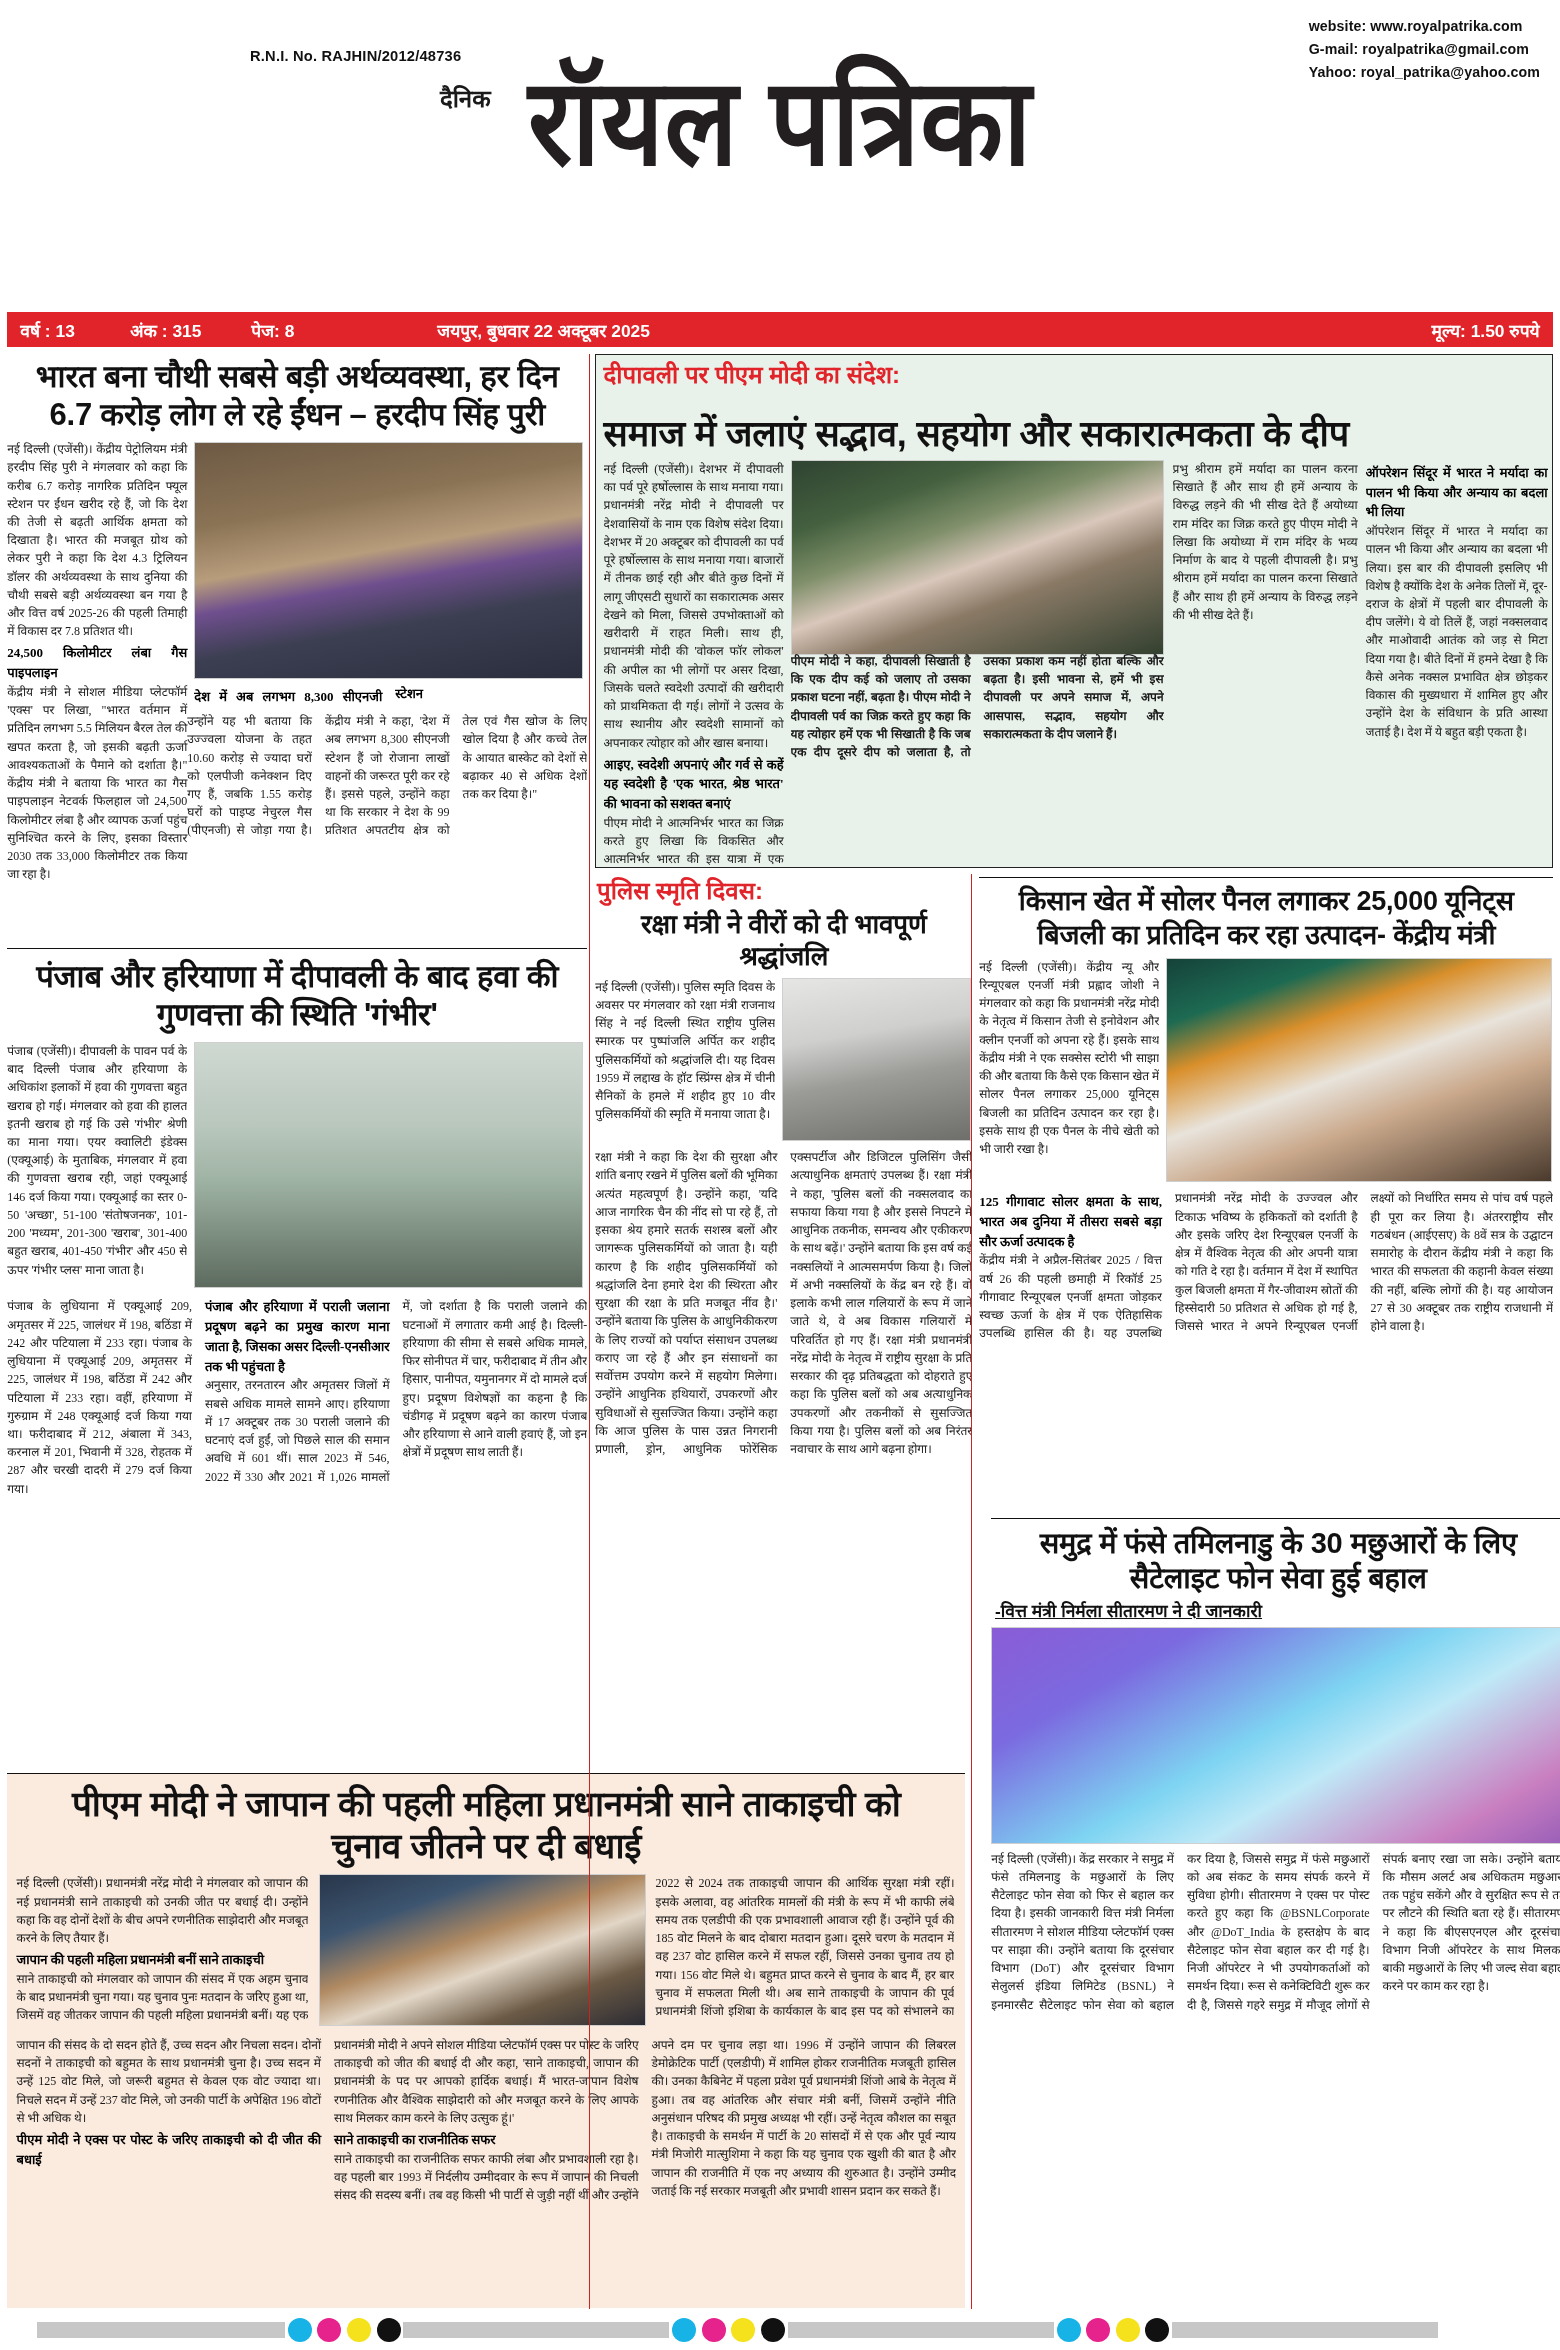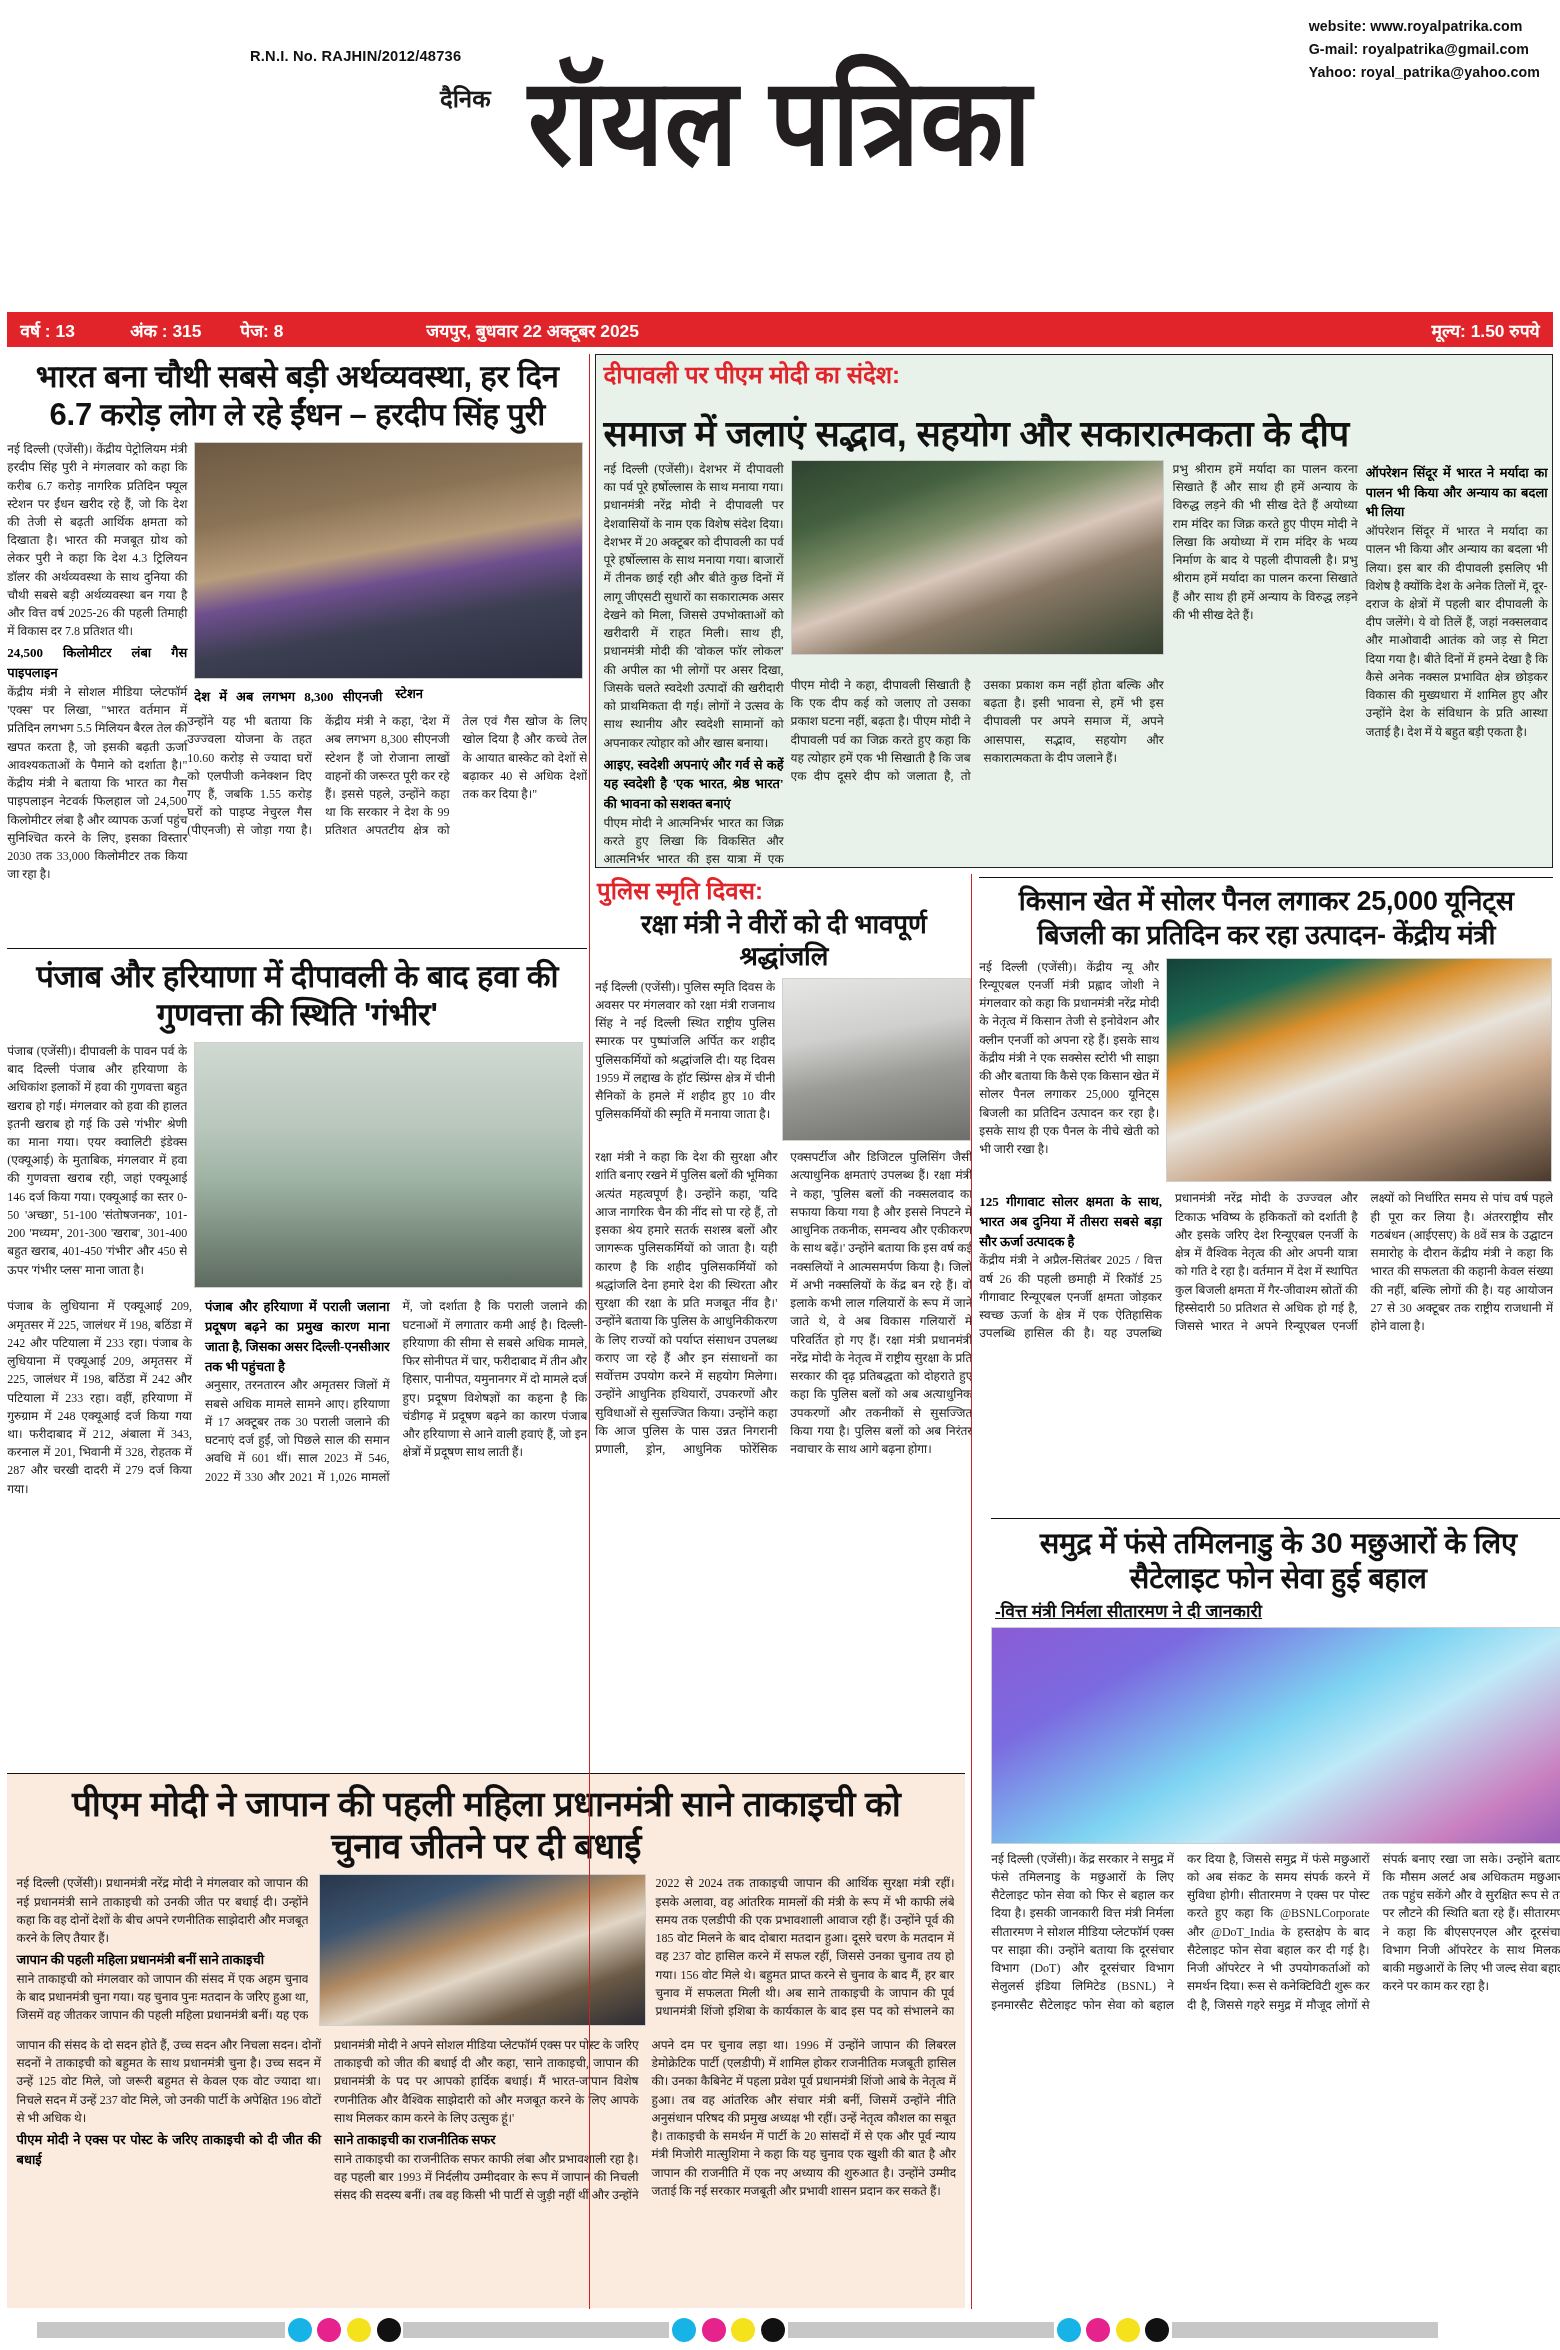--- a/index.html
+++ b/index.html
@@ -43,21 +43,21 @@
   .redbar {
     position: absolute; left: 7.3px; right: 7.3px; top: 312px; height: 35px;
     background: #e1242a; color: #fff;
     display: flex; align-items: center;
     font-size: 17.4px; font-weight: 700;
     padding: 0 13px;
   }
   .redbar .seg { white-space: nowrap; }
   .rb-year { width: 110px; }
   .rb-issue { width: 110px; }
-  .rb-page { width: 138px; }
+  .rb-page { width: 138px; margin-left: 11px; }
   .rb-place { flex: 1; text-align: left; padding-left: 48px;}
   .rb-price { text-align: right; }
 
   
   .content { position: absolute; left: 7.3px; right: 7.3px; top: 354px; bottom: 42px; }
 
   
   .col1 { position: absolute; left: 0; top: 0; width: 580px; }
   .col2 { position: absolute; left: 588px; top: 0; width: 377px; }
   .col3 { position: absolute; left: 972px; top: 0; width: 574px; }
@@ -198,21 +198,21 @@
     <div class="tint-green boxed" style="position:absolute; left:588px; top:0; width:958px; height:514px; padding:5.5px 7.3px;">
       <div class="hl-kicker">दीपावली पर पीएम मोदी का संदेश:</div>
       <div class="hl-main" style="font-size:36px; text-align:left; padding:1.8px 0 5.5px; line-height:1.15;margin-top:22px;">समाज में जलाएं सद्भाव, सहयोग और सकारात्मकता के दीप</div>
       <div style="position:relative; height:422px;">
         <div class="body-cols" style="column-count:1; width:180px; float:left; height:419px; overflow:hidden; text-align:justify;">
           <span>नई दिल्ली (एजेंसी)। देशभर में दीपावली का पर्व पूरे हर्षोल्लास के साथ मनाया गया। प्रधानमंत्री नरेंद्र मोदी ने दीपावली पर देशवासियों के नाम एक विशेष संदेश दिया। देशभर में 20 अक्टूबर को दीपावली का पर्व पूरे हर्षोल्लास के साथ मनाया गया। बाजारों में तीनक छाई रही और बीते कुछ दिनों में लागू जीएसटी सुधारों का सकारात्मक असर देखने को मिला, जिससे उपभोक्ताओं को खरीदारी में राहत मिली। साथ ही, प्रधानमंत्री मोदी की 'वोकल फॉर लोकल' की अपील का भी लोगों पर असर दिखा, जिसके चलते स्वदेशी उत्पादों की खरीदारी को प्राथमिकता दी गई। लोगों ने उत्सव के साथ स्थानीय और स्वदेशी सामानों को अपनाकर त्योहार को और खास बनाया।</span>
           <span class="subhead">आइए, स्वदेशी अपनाएं और गर्व से कहें यह स्वदेशी है 'एक भारत, श्रेष्ठ भारत' की भावना को सशक्त बनाएं</span>
           <span>पीएम मोदी ने आत्मनिर्भर भारत का जिक्र करते हुए लिखा कि विकसित और आत्मनिर्भर भारत की इस यात्रा में एक नागरिक के तौर पर हमारा प्रमुख दायित्व है। हम देश के प्रति अपना कर्तव्य निभाएं। हम स्वदेशी अपनाएं और गर्व से कहें ये स्वदेशी है। हम एक भारत श्रेष्ठ भारत की भावना को बढ़ाएं। हम हर भाषा का सम्मान करें। हम सत्रकता का पालन करें। हम अपने स्वास्थ्य को प्राथमिकता दें। भोजन में तेल की मात्रा 10 प्रतिशत कम करें और योग को अपनाएं। ये सारे प्रयास हमें और गति से विकसित भारत की ओर ले जाएंगे।</span>
         </div>
         <div class="photo ph-modi" style="position:absolute; left:187px; top:0; width:373px; height:195px;"></div>
-        <div class="body-cols" style="position:absolute; left:187px; top:216px; width:373px; column-count:2; height:219px; overflow:hidden;">
+        <div class="body-cols" style="position:absolute; left:187px; top:192px; width:373px; column-count:2; height:219px; overflow:hidden;font-weight:bold;">
           <span>पीएम मोदी ने कहा, दीपावली सिखाती है कि एक दीप कई को जलाए तो उसका प्रकाश घटना नहीं, बढ़ता है। पीएम मोदी ने दीपावली पर्व का जिक्र करते हुए कहा कि यह त्योहार हमें एक भी सिखाती है कि जब एक दीप दूसरे दीप को जलाता है, तो उसका प्रकाश कम नहीं होता बल्कि और बढ़ता है। इसी भावना से, हमें भी इस दीपावली पर अपने समाज में, अपने आसपास, सद्भाव, सहयोग और सकारात्मकता के दीप जलाने हैं।</span>
         </div>
         <div class="body-cols" style="position:absolute; left:569px; top:0; width:185px; height:419px; overflow:hidden; column-count:1;">
           <span>प्रभु श्रीराम हमें मर्यादा का पालन करना सिखाते हैं और साथ ही हमें अन्याय के विरुद्ध लड़ने की भी सीख देते हैं अयोध्या राम मंदिर का जिक्र करते हुए पीएम मोदी ने लिखा कि अयोध्या में राम मंदिर के भव्य निर्माण के बाद ये पहली दीपावली है। प्रभु श्रीराम हमें मर्यादा का पालन करना सिखाते हैं और साथ ही हमें अन्याय के विरुद्ध लड़ने की भी सीख देते हैं।</span>
         </div>
         <div class="body-cols" style="position:absolute; left:762px; top:0; width:182px; height:419px; overflow:hidden; column-count:1;">
           <span class="subhead">ऑपरेशन सिंदूर में भारत ने मर्यादा का पालन भी किया और अन्याय का बदला भी लिया</span>
           <span>ऑपरेशन सिंदूर में भारत ने मर्यादा का पालन भी किया और अन्याय का बदला भी लिया। इस बार की दीपावली इसलिए भी विशेष है क्योंकि देश के अनेक तिलों में, दूर-दराज के क्षेत्रों में पहली बार दीपावली के दीप जलेंगे। ये वो तिलें हैं, जहां नक्सलवाद और माओवादी आतंक को जड़ से मिटा दिया गया है। बीते दिनों में हमने देखा है कि कैसे अनेक नक्सल प्रभावित क्षेत्र छोड़कर विकास की मुख्यधारा में शामिल हुए और उन्होंने देश के संविधान के प्रति आस्था जताई है। देश में ये बहुत बड़ी एकता है।</span>
         </div>
       </div>

